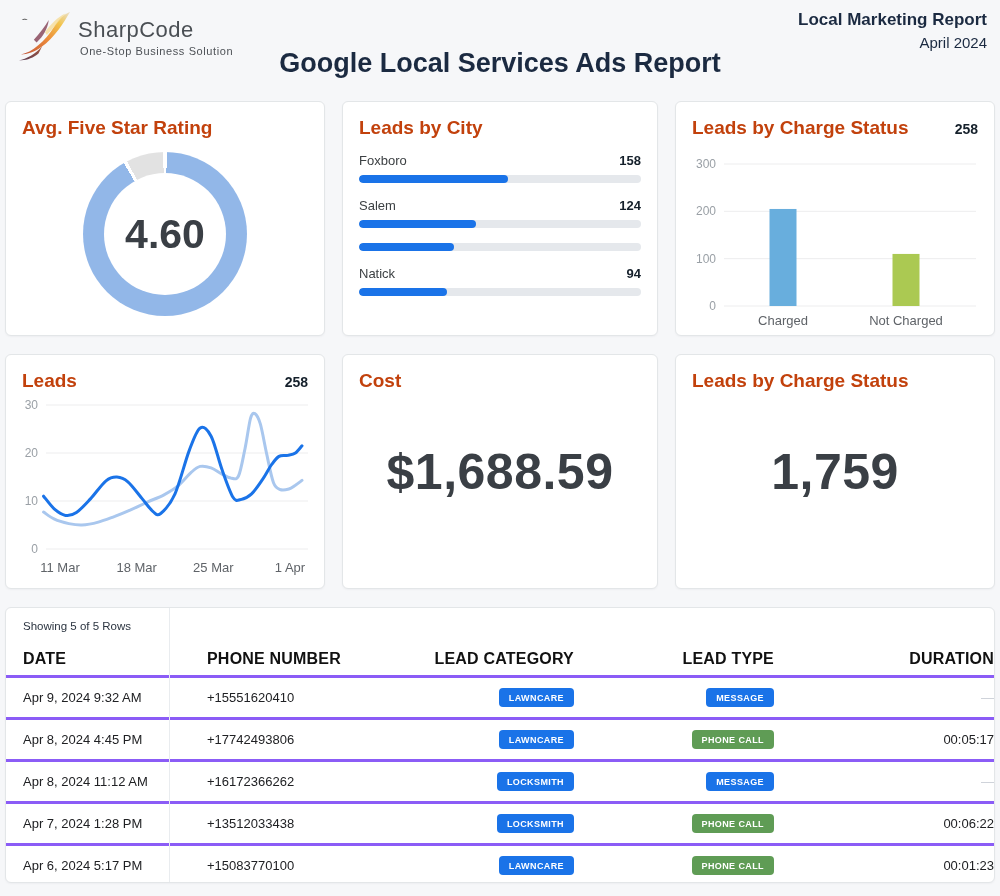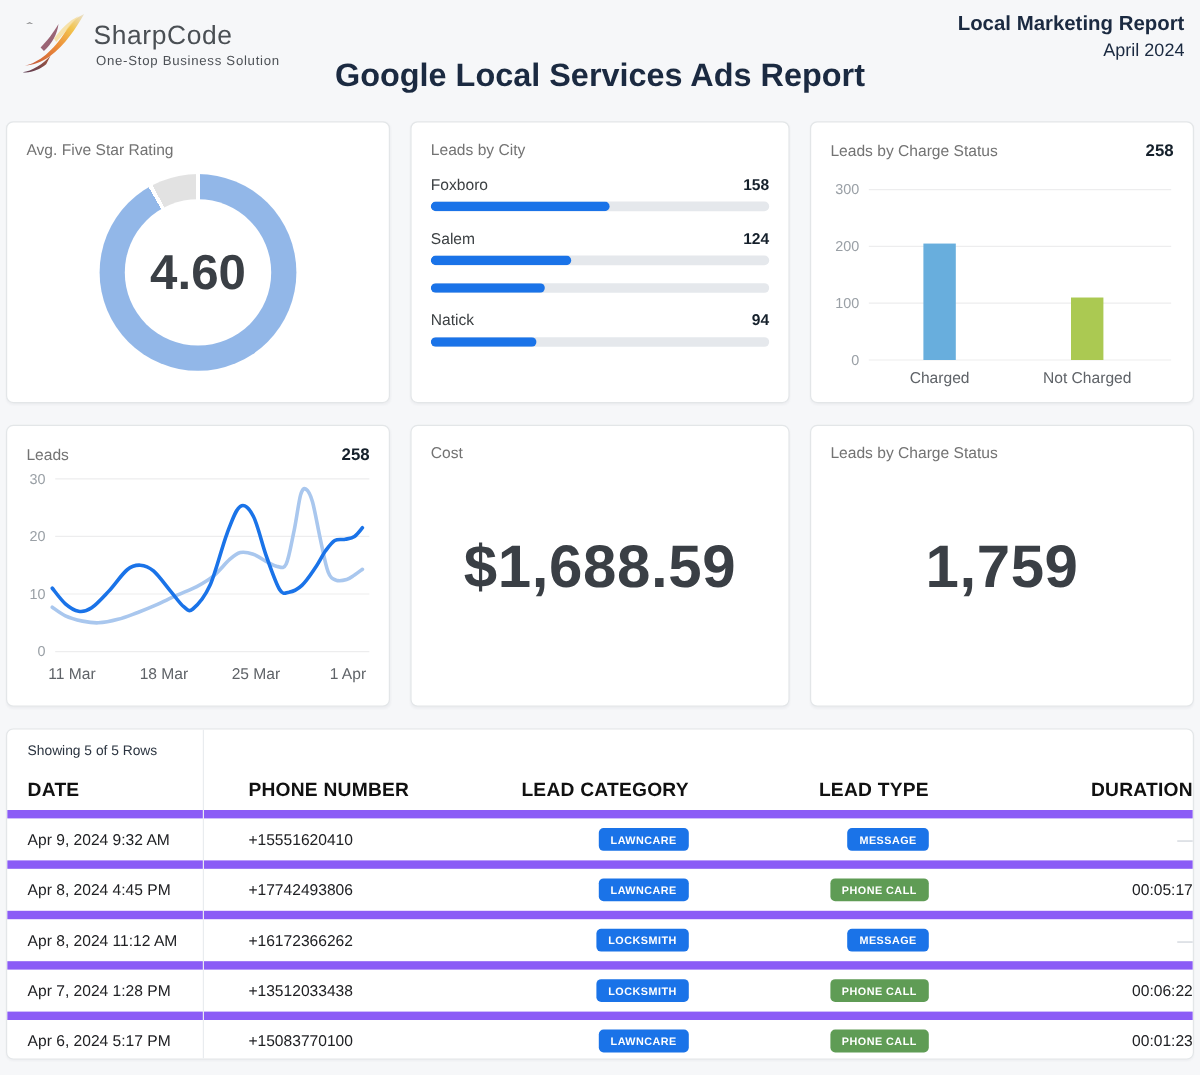--- a/index.html
+++ b/index.html
@@ -26,21 +26,21 @@
   .report-period { font-size:15px; margin-top:4px; }
 
   
   .grid { margin:0 5px; display:grid; grid-template-columns:repeat(3,1fr); gap:18px 17px; }
   .card {
     background:#fff; border:1px solid #e3e6e8; border-radius:6px;
     height:235px; padding:15px 16px; position:relative;
     box-shadow:0 1px 2px rgba(20,30,40,.04);
   }
   .card-head { display:flex; justify-content:space-between; align-items:baseline; }
-  .card-title { font-size:13px; font-weight:400; color:#737373; }
+  .card-title { font-size:19px; font-weight:700; color:#c2410c; }
   .card-total { font-size:14px; font-weight:700; color:#15202b; }
 
   
   .donut-wrap { display:flex; justify-content:center; margin-top:13px; }
   .donut { width:164px; height:164px; border-radius:50%; position:relative; }
   .donut-hole { position:absolute; left:21px; top:21px; width:122px; height:122px;
     background:#fff; border-radius:50%; display:flex; align-items:center; justify-content:center; }
   .donut-value { font-size:41px; font-weight:700; color:#3a3f45; }
 
   
@@ -61,21 +61,21 @@
   .table-card {
     margin:18px 5px 0 5px; background:#fff; border:1px solid #e3e6e8; border-radius:6px;
     position:relative; height:276px; overflow:hidden;
     box-shadow:0 1px 2px rgba(20,30,40,.04);
   }
   .v-divider { position:absolute; left:163px; top:0; bottom:0; width:1px; background:#e9ecef; }
   .showing-row { height:35px; display:flex; align-items:center; padding-left:17px;
     font-size:11.5px; color:#2b3440; }
   .t-grid { display:grid; grid-template-columns:163px 205px 200px 200px 1fr; align-items:center; }
   .t-header { height:32px; font-size:16px; font-weight:700; color:#111; letter-spacing:0.2px; }
-  .t-row { height:42px; border-top:7px solid #8b5cf6; font-size:13px; color:#202124; }
+  .t-row { height:42px; border-top:3px solid #8b5cf6; font-size:13px; color:#202124; }
   .c-date { padding-left:17px; }
   .c-phone { padding-left:38px; }
   .c-center { text-align:right; }
   .badge { display:inline-block; font-size:9px; font-weight:700; color:#fff;
     padding:5px 10px 4px 10px; border-radius:4px; letter-spacing:0.4px; }
   .dur-dash { color:#c9ced6; }
 
   svg text { font-family:"Liberation Sans","DejaVu Sans",sans-serif; }
 </style>
 </head>

